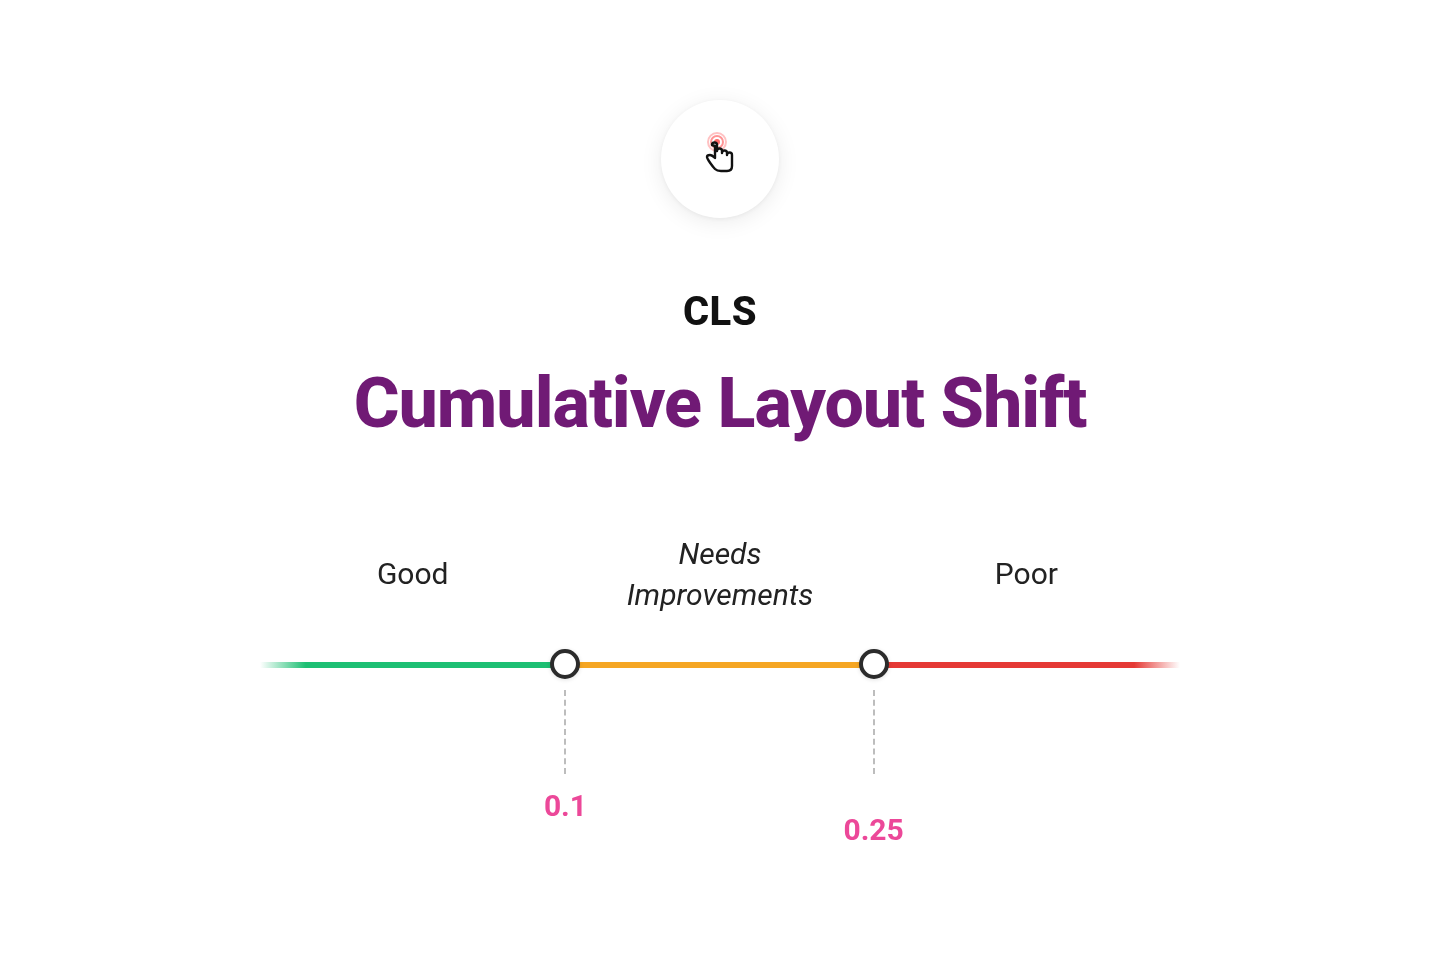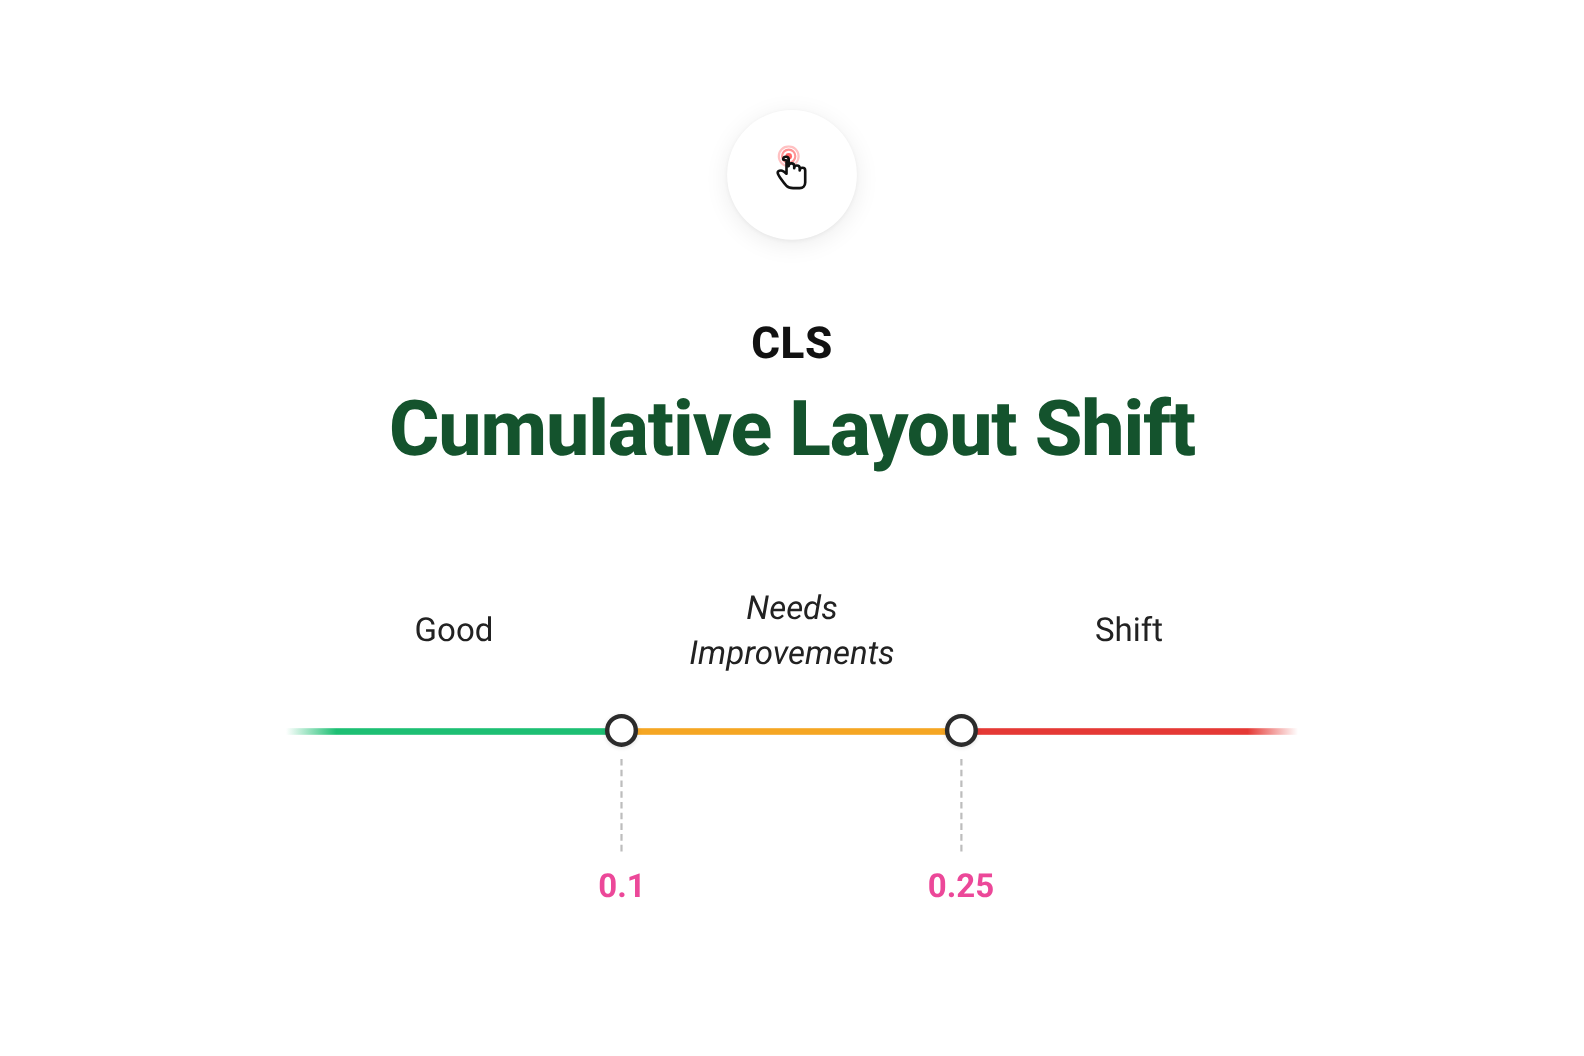--- a/index.html
+++ b/index.html
@@ -28,25 +28,25 @@
     transform: translateX(-50%);
     font-size: 40px;
     font-weight: 800;
     color: #111;
     letter-spacing: 0.5px;
   }
 
   .title {
     position: absolute;
     left: 50%;
-    top: 350px;
+    top: 362px;
     transform: translateX(-50%);
     font-size: 70px;
     font-weight: 800;
-    color: #14532d;
+    color: #701a75;
     letter-spacing: -1px;
     white-space: nowrap;
   }
 
   
   .scale {
     position: absolute;
     left: 260px;
     right: 260px;
     top: 662px;
@@ -125,25 +125,25 @@
   <div class="title">Cumulative Layout Shift</div>
 
   <div class="scale">
     <div class="seg seg-good"></div>
     <div class="seg seg-mid"></div>
     <div class="seg seg-poor"></div>
 
     <div class="seg-label" style="left:16.6%;">Good</div>
     <div class="seg-label" style="left:50%; top:-128px;font-style:italic;">Needs
 Improvements</div>
-    <div class="seg-label" style="left:83.3%;">Shift</div>
+    <div class="seg-label" style="left:83.3%;">Poor</div>
 
     <div class="handle" style="left:33.2%;"></div>
     <div class="handle" style="left:66.7%;"></div>
 
     <div class="dashed" style="left:33.2%;"></div>
     <div class="dashed" style="left:66.7%;"></div>
 
     <div class="tick-label" style="left:33.2%;">0.1</div>
-    <div class="tick-label" style="left:66.7%;">0.25</div>
+    <div class="tick-label" style="left:66.7%;margin-top:24px;">0.25</div>
   </div>
 
 </div>
 
 </body></html>

